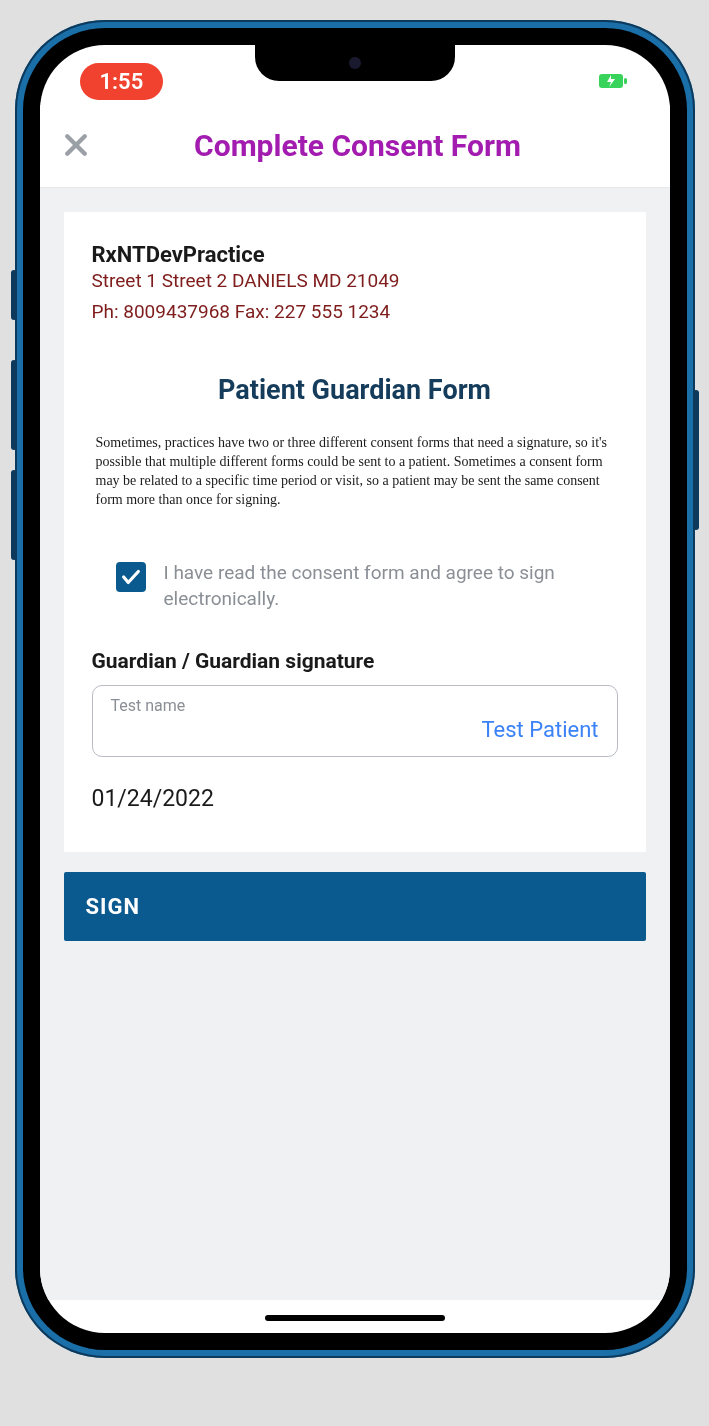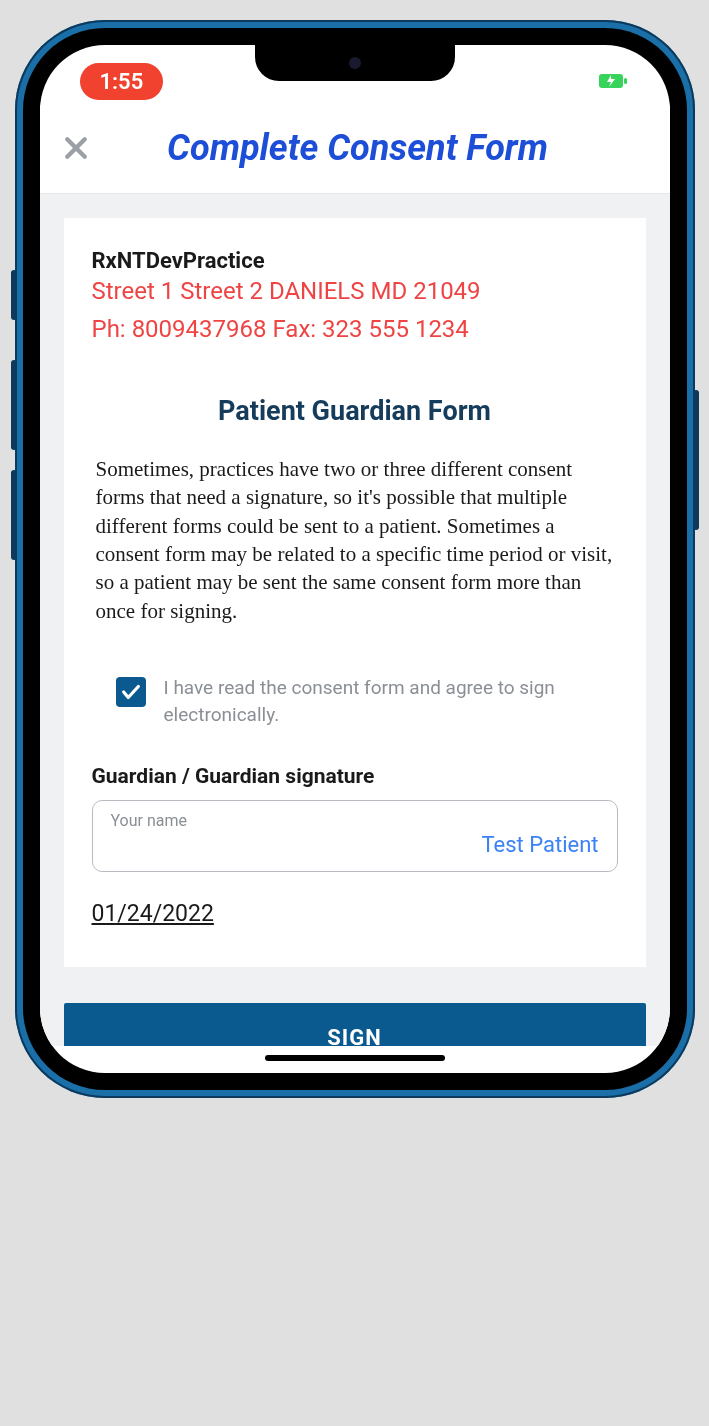--- a/index.html
+++ b/index.html
@@ -7,21 +7,21 @@
       background: #e0e0e0;
       font-family: -apple-system, BlinkMacSystemFont, "Segoe UI", Roboto, Helvetica, Arial, sans-serif;
       display: flex;
       justify-content: center;
       align-items: flex-start;
       min-height: 1426px;
       padding: 20px 0;
     }
     .phone-frame {
       width: 680px;
-      height: 1078px;
+      height: 1338px;
       background: #1a6fa8;
       border-radius: 90px;
       padding: 8px;
       position: relative;
       box-shadow: 0 0 0 2px #0d3a5c inset;
     }
     .phone-inner {
       width: 100%;
       height: 100%;
       background: #000;
@@ -102,58 +102,57 @@
       display: flex;
       align-items: center;
       justify-content: center;
       cursor: pointer;
       color: #9aa0a6;
       flex-shrink: 0;
     }
     .header-title {
       flex: 1;
       text-align: center;
-      font-size: 36px;
-      font-weight: 700;
-      color: #1d4ed8;
+      font-size: 30px;
+      font-weight: 700;
+      color: #a21caf;
       padding-right: 30px;
-      font-style: italic;
     }
     .content-area {
       background: #f0f1f3;
       padding: 24px 24px 0;
       height: calc(100% - 176px);
       overflow: hidden;
     }
     .card {
       background: #fff;
       padding: 30px 28px 40px;
     }
     .practice-name {
       font-size: 22px;
       font-weight: 700;
       color: #1a1a1a;
     }
     .practice-address, .practice-contact {
-      font-size: 24px;
-      color: #ef4444;
+      font-size: 19px;
+      color: #7f1d1d;
       line-height: 1.5;
     }
     .practice-contact { margin-top: 2px; }
     .form-title {
       text-align: center;
       font-size: 27px;
       font-weight: 700;
       color: #163c5c;
       margin-top: 48px;
       margin-bottom: 28px;
     }
     .form-body {
       font-family: Georgia, 'Times New Roman', serif;
-      font-size: 21px;
+      font-size: 14px;
       color: #1a1a1a;
       line-height: 1.35;
       margin-bottom: 50px;
       padding: 0 4px;
     }
     .consent-row {
       display: flex;
       align-items: flex-start;
       gap: 18px;
       margin-bottom: 36px;
@@ -198,27 +197,25 @@
     .input-value {
       font-size: 22px;
       color: #3b82f6;
       padding-left: 10px;
       text-align: right;
     }
     .date-value {
       font-size: 23px;
       color: #1a1a1a;
       margin-top: 6px;
-      text-decoration: underline;
     }
     .sign-button {
-      margin-top: 36px;
+      margin-top: 20px;
       background: #0a5a8f;
       color: #fff;
-      text-align: center;
       padding: 22px;
       font-size: 22px;
       font-weight: 700;
       letter-spacing: 1px;
       cursor: pointer;
       border-radius: 2px;
     }
     .home-bar {
       position: absolute;
       bottom: 12px;
@@ -260,37 +257,37 @@
             <line x1="19" y1="5" x2="5" y2="19"></line>
           </svg>
         </div>
         <div class="header-title">Complete Consent Form</div>
       </div>
 
       <div class="content-area">
         <div class="card">
           <div class="practice-name">RxNTDevPractice</div>
           <div class="practice-address">Street 1 Street 2 DANIELS MD 21049</div>
-          <div class="practice-contact">Ph: 8009437968     Fax: 323 555 1234</div>
+          <div class="practice-contact">Ph: 8009437968     Fax: 227 555 1234</div>
 
           <div class="form-title">Patient Guardian Form</div>
           <div class="form-body">Sometimes, practices have two or three different consent forms that need a signature, so it's possible that multiple different forms could be sent to a patient. Sometimes a consent form may be related to a specific time period or visit, so a patient may be sent the same consent form more than once for signing.</div>
 
           <div class="consent-row">
             <div class="checkbox">
               <svg width="22" height="22" viewBox="0 0 24 24" fill="none" stroke="currentColor" stroke-width="3.5" stroke-linecap="round" stroke-linejoin="round">
                 <polyline points="4 12 9 18 20 6"></polyline>
               </svg>
             </div>
             <div class="consent-text">I have read the consent form and agree to sign electronically.</div>
           </div>
 
           <div class="field-label">Guardian / Guardian signature</div>
           <div class="input-box">
-            <div class="input-placeholder">Your name</div>
+            <div class="input-placeholder">Test name</div>
             <div class="input-value">Test Patient</div>
           </div>
 
           <div class="date-value">01/24/2022</div>
         </div>
 
         <div class="sign-button">SIGN</div>
       </div>
 
       <div class="home-bar"></div>

